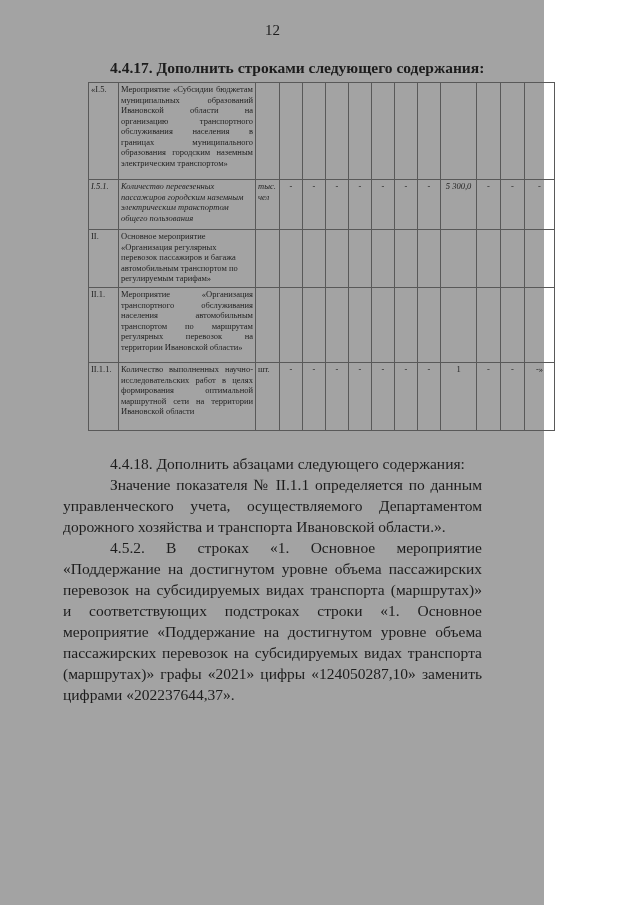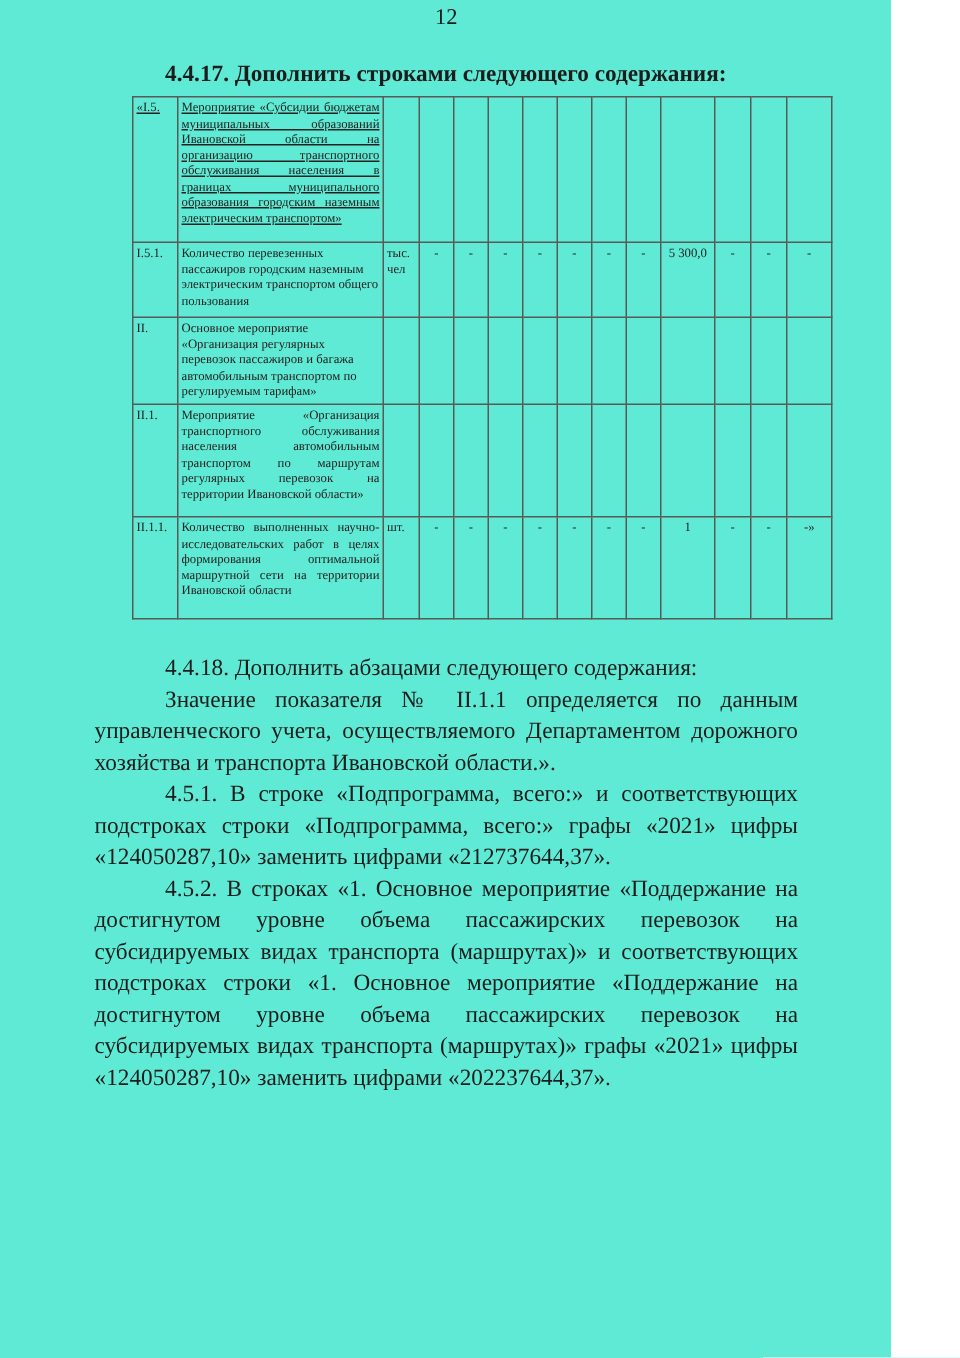--- a/index.html
+++ b/index.html
@@ -5,26 +5,26 @@
   html, body {
     margin: 0;
     padding: 0;
     background: #ffffff;
     width: 640px;
     height: 905px;
     overflow: hidden;
   }
   .page {
     box-sizing: border-box;
-    width: 594px;
+    width: 544px;
     height: 905px;
-    padding: 4px 62px 0 63px;
+    padding: 22px 62px 0 63px;
     font-family: "Liberation Serif", "DejaVu Serif", serif;
     color: #1c1c1c;
-    background: #5eead4;
+    background: #a3a3a3;
   }
   .page-number {
     text-align: center;
     font-size: 15px;
     height: 18px;
     margin-bottom: 17px;
   }
   .heading {
     margin: 0 0 4px 0;
     font-size: 15.5px;
@@ -83,37 +83,37 @@
         <col style="width: 23px;">
         <col style="width: 23px;">
         <col style="width: 23px;">
         <col style="width: 23px;">
         <col style="width: 36px;">
         <col style="width: 24px;">
         <col style="width: 24px;">
         <col style="width: 30px;">
       </colgroup>
     <tbody>
-        <tr style="height: 97px; text-decoration: underline;">
+        <tr style="height: 97px;">
           <td class="cell-num">«I.5.</td>
           <td class="cell-desc j">Мероприятие «Субсидии бюджетам муниципальных образований Ивановской области на организацию транспортного обслуживания населения в границах муниципального образования городским наземным электрическим транспортом»</td>
           <td class="cell-unit"></td>
           <td class="cell-val"></td>
           <td class="cell-val"></td>
           <td class="cell-val"></td>
           <td class="cell-val"></td>
           <td class="cell-val"></td>
           <td class="cell-val"></td>
           <td class="cell-val"></td>
           <td class="cell-val"></td>
           <td class="cell-val"></td>
           <td class="cell-val"></td>
           <td class="cell-val"></td>
         </tr>
-        <tr style="height: 50px;">
+        <tr style="height: 50px; font-style: italic;">
           <td class="cell-num">I.5.1.</td>
           <td class="cell-desc">Количество перевезенных пассажиров городским наземным электрическим транспортом общего пользования</td>
           <td class="cell-unit">тыс. чел</td>
           <td class="cell-val">-</td>
           <td class="cell-val">-</td>
           <td class="cell-val">-</td>
           <td class="cell-val">-</td>
           <td class="cell-val">-</td>
           <td class="cell-val">-</td>
           <td class="cell-val">-</td>
@@ -169,17 +169,16 @@
           <td class="cell-val">-</td>
           <td class="cell-val">-</td>
           <td class="cell-val">-»</td>
         </tr>
       </tbody>
   </table>
 
   <div class="paragraphs">
       <p>4.4.18. Дополнить абзацами следующего содержания:</p>
       <p>Значение показателя № II.1.1 определяется по данным управленческого учета, осуществляемого Департаментом дорожного хозяйства и транспорта Ивановской области.».</p>
-      <p>4.5.1. В строке «Подпрограмма, всего:» и соответствующих подстроках строки «Подпрограмма, всего:» графы «2021» цифры «124050287,10» заменить цифрами «212737644,37».</p>
       <p>4.5.2. В строках «1. Основное мероприятие «Поддержание на достигнутом уровне объема пассажирских перевозок на субсидируемых видах транспорта (маршрутах)» и соответствующих подстроках строки «1. Основное мероприятие «Поддержание на достигнутом уровне объема пассажирских перевозок на субсидируемых видах транспорта (маршрутах)» графы «2021» цифры «124050287,10» заменить цифрами «202237644,37».</p>
     </div>
 
 </div>
 
 </body></html>

